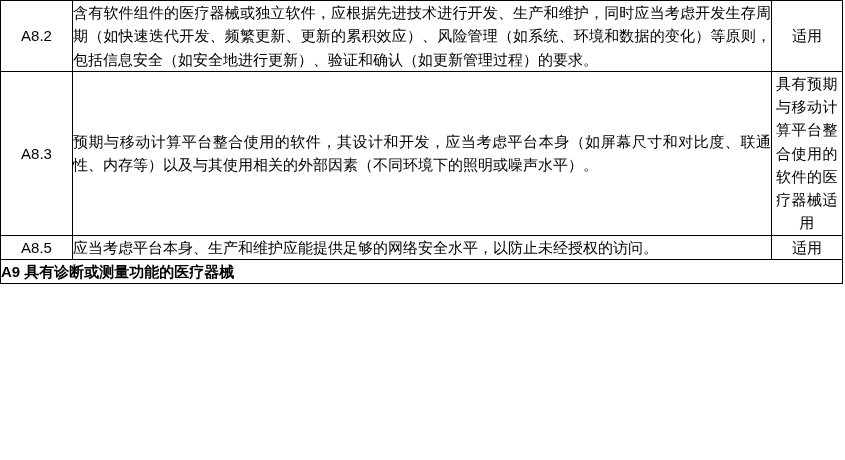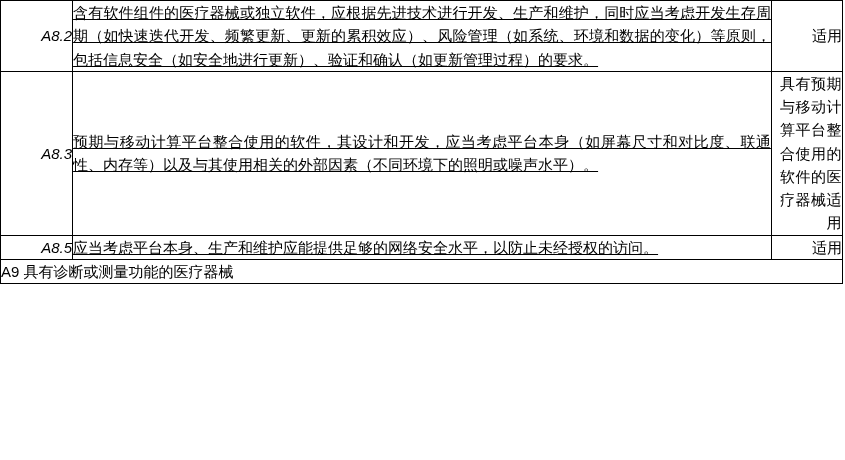--- a/index.html
+++ b/index.html
@@ -25,46 +25,45 @@
     padding: 0;
     vertical-align: middle;
     font-size: 15px;
     line-height: 1.55;
   }
   .col-code { width: 72px; }
   .col-body { width: 698px; }
   .col-app  { width: 71px; }
 
   .cell-code {
-    text-align: right;
+    text-align: center;
     padding: 6px 0 6px 10px;
     font-size: 15px;
     vertical-align: middle;
-    font-style: italic;
   }
   .cell-body {
     padding: 8px 10px 8px 11px;
     text-align: justify;
     text-justify: inter-ideograph;
     vertical-align: middle;
-    text-decoration: underline;
   }
   .cell-app {
     padding: 6px 7px;
-    text-align: right;
+    text-align: center;
     vertical-align: middle;
     line-height: 1.62;
   }
   .cell-app.spread {
     letter-spacing: 0.5px;
   }
   .row-a83 .cell-body { padding-top: 10px; padding-bottom: 10px; margin-left: 8px; }
   .cell-section {
     padding: 10px 0 10px 10px;
     text-align: left;
+    font-weight: bold;
   }
 </style>
 </head>
 <body>
 
 <table id="doc-table">
   <colgroup>
     <col class="col-code">
     <col class="col-body">
     <col class="col-app">

